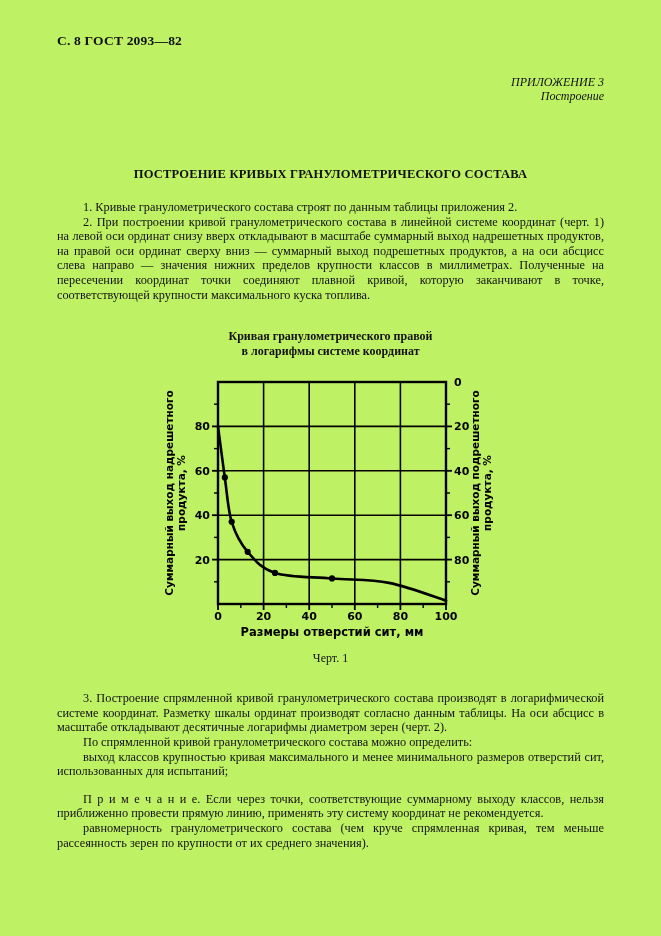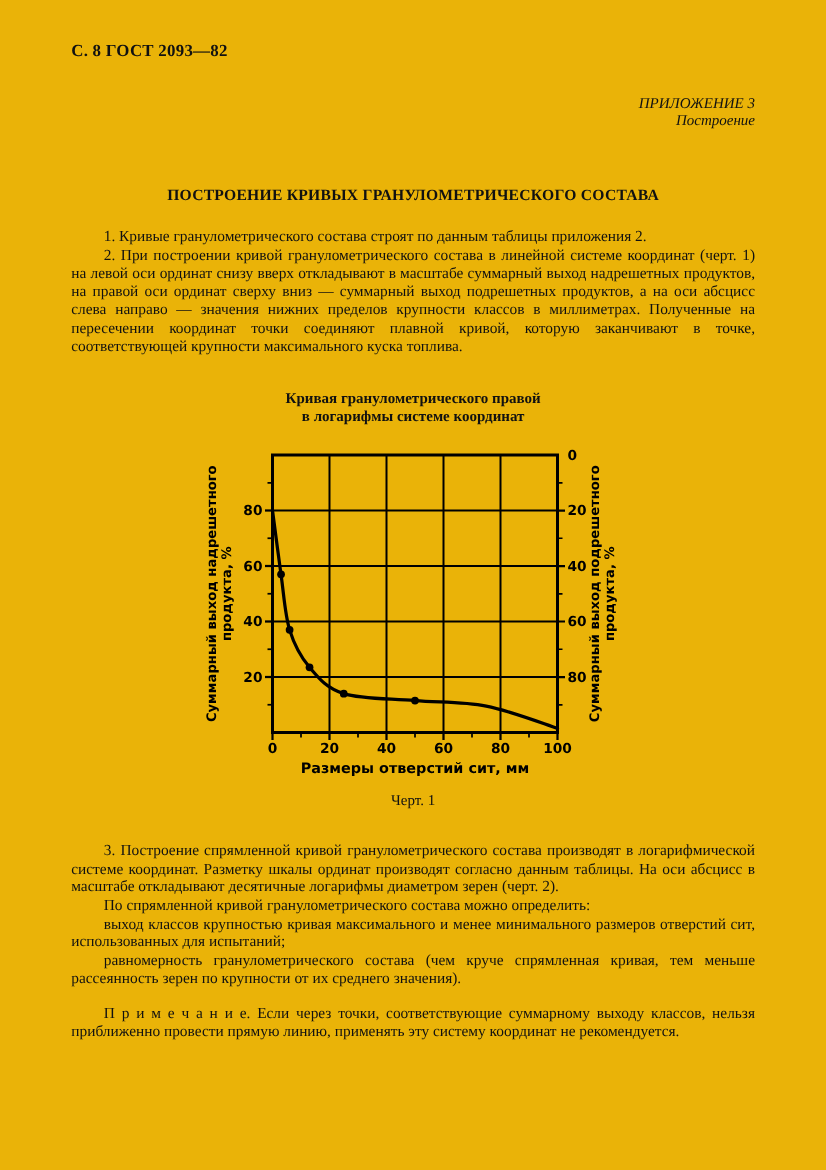--- a/index.html
+++ b/index.html
@@ -1,39 +1,39 @@
 <!DOCTYPE html>
 <html lang="ru"><head>
 <meta charset="utf-8">
 <style>
   html,body{margin:0;padding:0;background:#ffffff;}
   .page{
     position:relative;
     width:661px;height:936px;
-    background:#eab308;
+    background:#bef264;
     overflow:hidden;
     font-family:"Liberation Serif", serif;
     color:#111;
   }
   .content{margin:0 57px;width:547px;}
   .header-left{
     margin-top:33px;
     font-weight:bold;
     font-size:13.5px;
     letter-spacing:0.2px;
   }
   .annex{
     margin-top:26px;
     text-align:right;
     font-style:italic;
     font-size:12px;
     line-height:14px;
   }
   .doc-title{
-    margin:46px 0 0 0;
+    margin:64px 0 0 0;
     text-align:center;
     font-weight:bold;
     font-size:12.5px;
     letter-spacing:0.2px;
   }
   .para{
     margin:0;
     font-size:12.3px;
     line-height:14.6px;
     text-align:justify;
@@ -146,16 +146,16 @@
         <circle cx="86.64" cy="184.83" r="3.1" fill="#000000"></circle>
         <circle cx="114" cy="205.92" r="3.1" fill="#000000"></circle>
         <circle cx="171" cy="211.47" r="3.1" fill="#000000"></circle>
       </svg>
 
     <div class="caption">Черт. 1</div>
 
     <p class="para p3">3. Построение спрямленной кривой гранулометрического состава производят в логарифмической системе координат. Разметку шкалы ординат производят согласно данным таблицы. На оси абсцисс в масштабе откладывают десятичные логарифмы диаметром зерен (черт. 2).</p>
     <p class="para">По спрямленной кривой гранулометрического состава можно определить:</p>
     <p class="para">выход классов крупностью кривая максимального и менее минимального размеров отверстий сит, использованных для испытаний;</p>
+    <p class="para note">П р и м е ч а н и е. Если через точки, соответствующие суммарному выходу классов, нельзя приближенно провести прямую линию, применять эту систему координат не рекомендуется.</p>
     <p class="para">равномерность гранулометрического состава (чем круче спрямленная кривая, тем меньше рассеянность зерен по крупности от их среднего значения).</p>
-    <p class="para note">П р и м е ч а н и е. Если через точки, соответствующие суммарному выходу классов, нельзя приближенно провести прямую линию, применять эту систему координат не рекомендуется.</p>
   </div>
 </div>
 
 </body></html>

